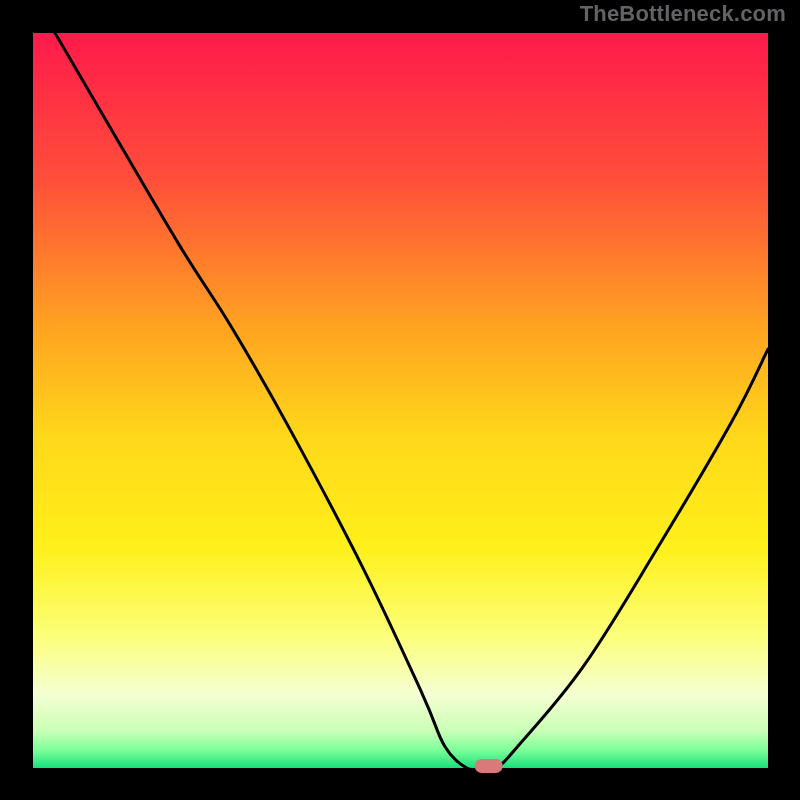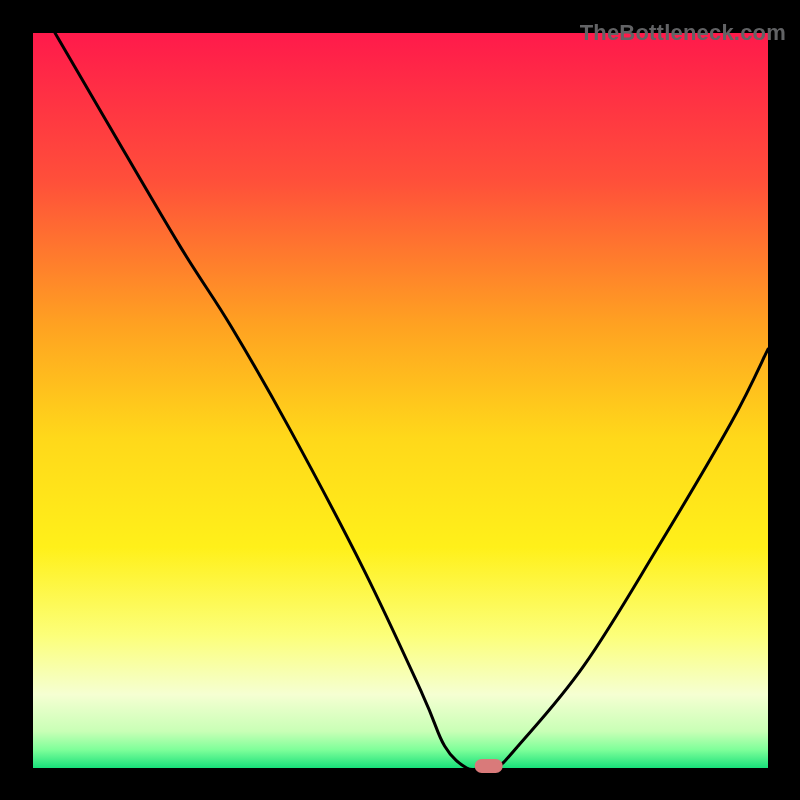--- a/index.html
+++ b/index.html
@@ -14,21 +14,21 @@
     overflow: hidden;
   }
   .chart-wrap {
     position: relative;
     width: 800px;
     height: 800px;
     background: #000;
   }
   .watermark {
     position: absolute;
-    top: 20px;
+    top: 1px;
     right: 14px;
     font-family: Arial, Helvetica, sans-serif;
     font-size: 22px;
     font-weight: 600;
     color: #626365;
     letter-spacing: 0.2px;
     z-index: 10;
     user-select: none;
   }
   svg {

